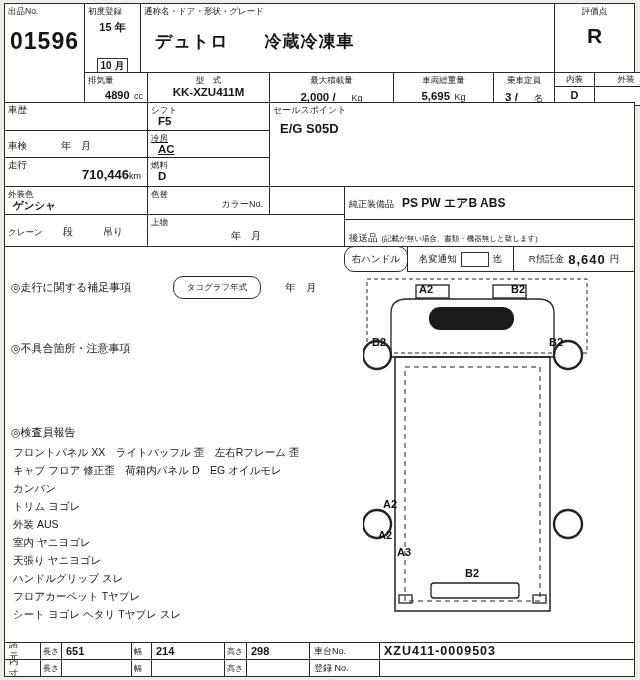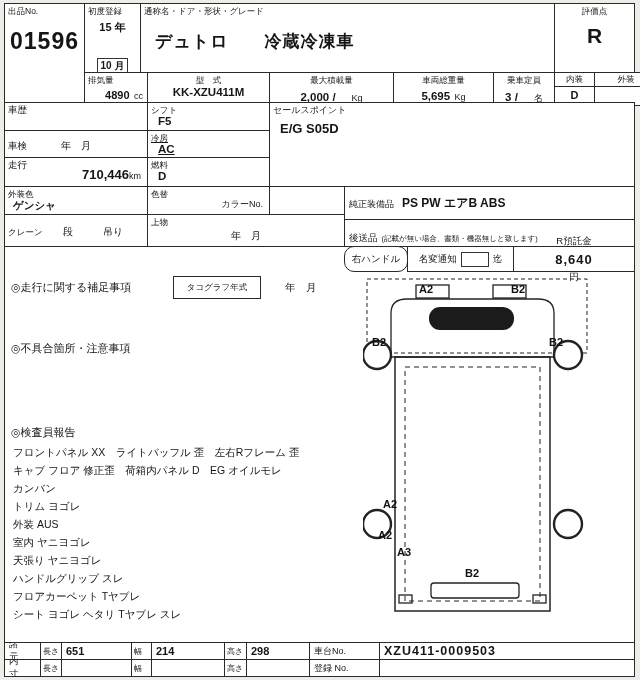--- a/index.html
+++ b/index.html
@@ -160,21 +160,21 @@
 
   <div class="cell" style="left:340px;top:216px;width:291px;height:29px;">
     <div style="padding:7px 0 0 4px;">
       <span style="font-size:9.5px;">後送品</span><span class="note-sm">(記載が無い場合、書類・機器無しと致します)</span>
     </div>
   </div>
 
   <div class="cell" style="left:0;top:243px;width:631px;height:397px;">
 
     <div class="notes-title" style="left:6px;top:33px;">◎走行に関する補足事項</div>
-    <div class="tacho-box" style="left:168px;top:29px;width:86px;height:21px;">
+    <div class="tacho-box" style="left:168px;top:29px;width:86px;height:21px;border-radius:10px;">
       <span>タコグラフ年式</span>
     </div>
     <div class="notes-plain" style="left:280px;top:34px;">年　月</div>
 
     <div class="notes-title" style="left:6px;top:94px;">◎不具合箇所・注意事項</div>
 
     <div class="notes-title" style="left:6px;top:178px;">◎検査員報告</div>
     <div class="insp" style="left:8px;top:196px;">
       <div>フロントパネル XX　ライトバッフル 歪　左右Rフレーム 歪</div>
       <div>キャブ フロア 修正歪　荷箱内パネル D　EG オイルモレ</div>
@@ -220,21 +220,21 @@
   </div>
 
   <div class="cell hcell" style="left:340px;top:243px;width:64px;height:26px;border-radius:10px;">
     <span>右ハンドル</span>
   </div>
   <div class="cell hcell" style="left:403px;top:243px;width:107px;height:26px;">
     <span>名変通知</span>
     <span class="blankbox"></span>
     <span>迄</span>
   </div>
-  <div class="cell hcell" style="left:509px;top:243px;width:122px;height:26px;flex-direction:column;">
+  <div class="cell hcell" style="left:509px;top:243px;width:122px;height:26px;">
     <span>R預託金</span>
     <span class="dep-val">8,640</span>
     <span>円</span>
   </div>
 
   <div class="cell fgrid" style="left:0;top:639px;width:631px;height:35px;">
     <div class="fc br bb fhead">諸　元</div>
     <div class="fc br bb fsm">長さ</div>
     <div class="fc br bb fval">651</div>
     <div class="fc br bb fsm">幅</div>

